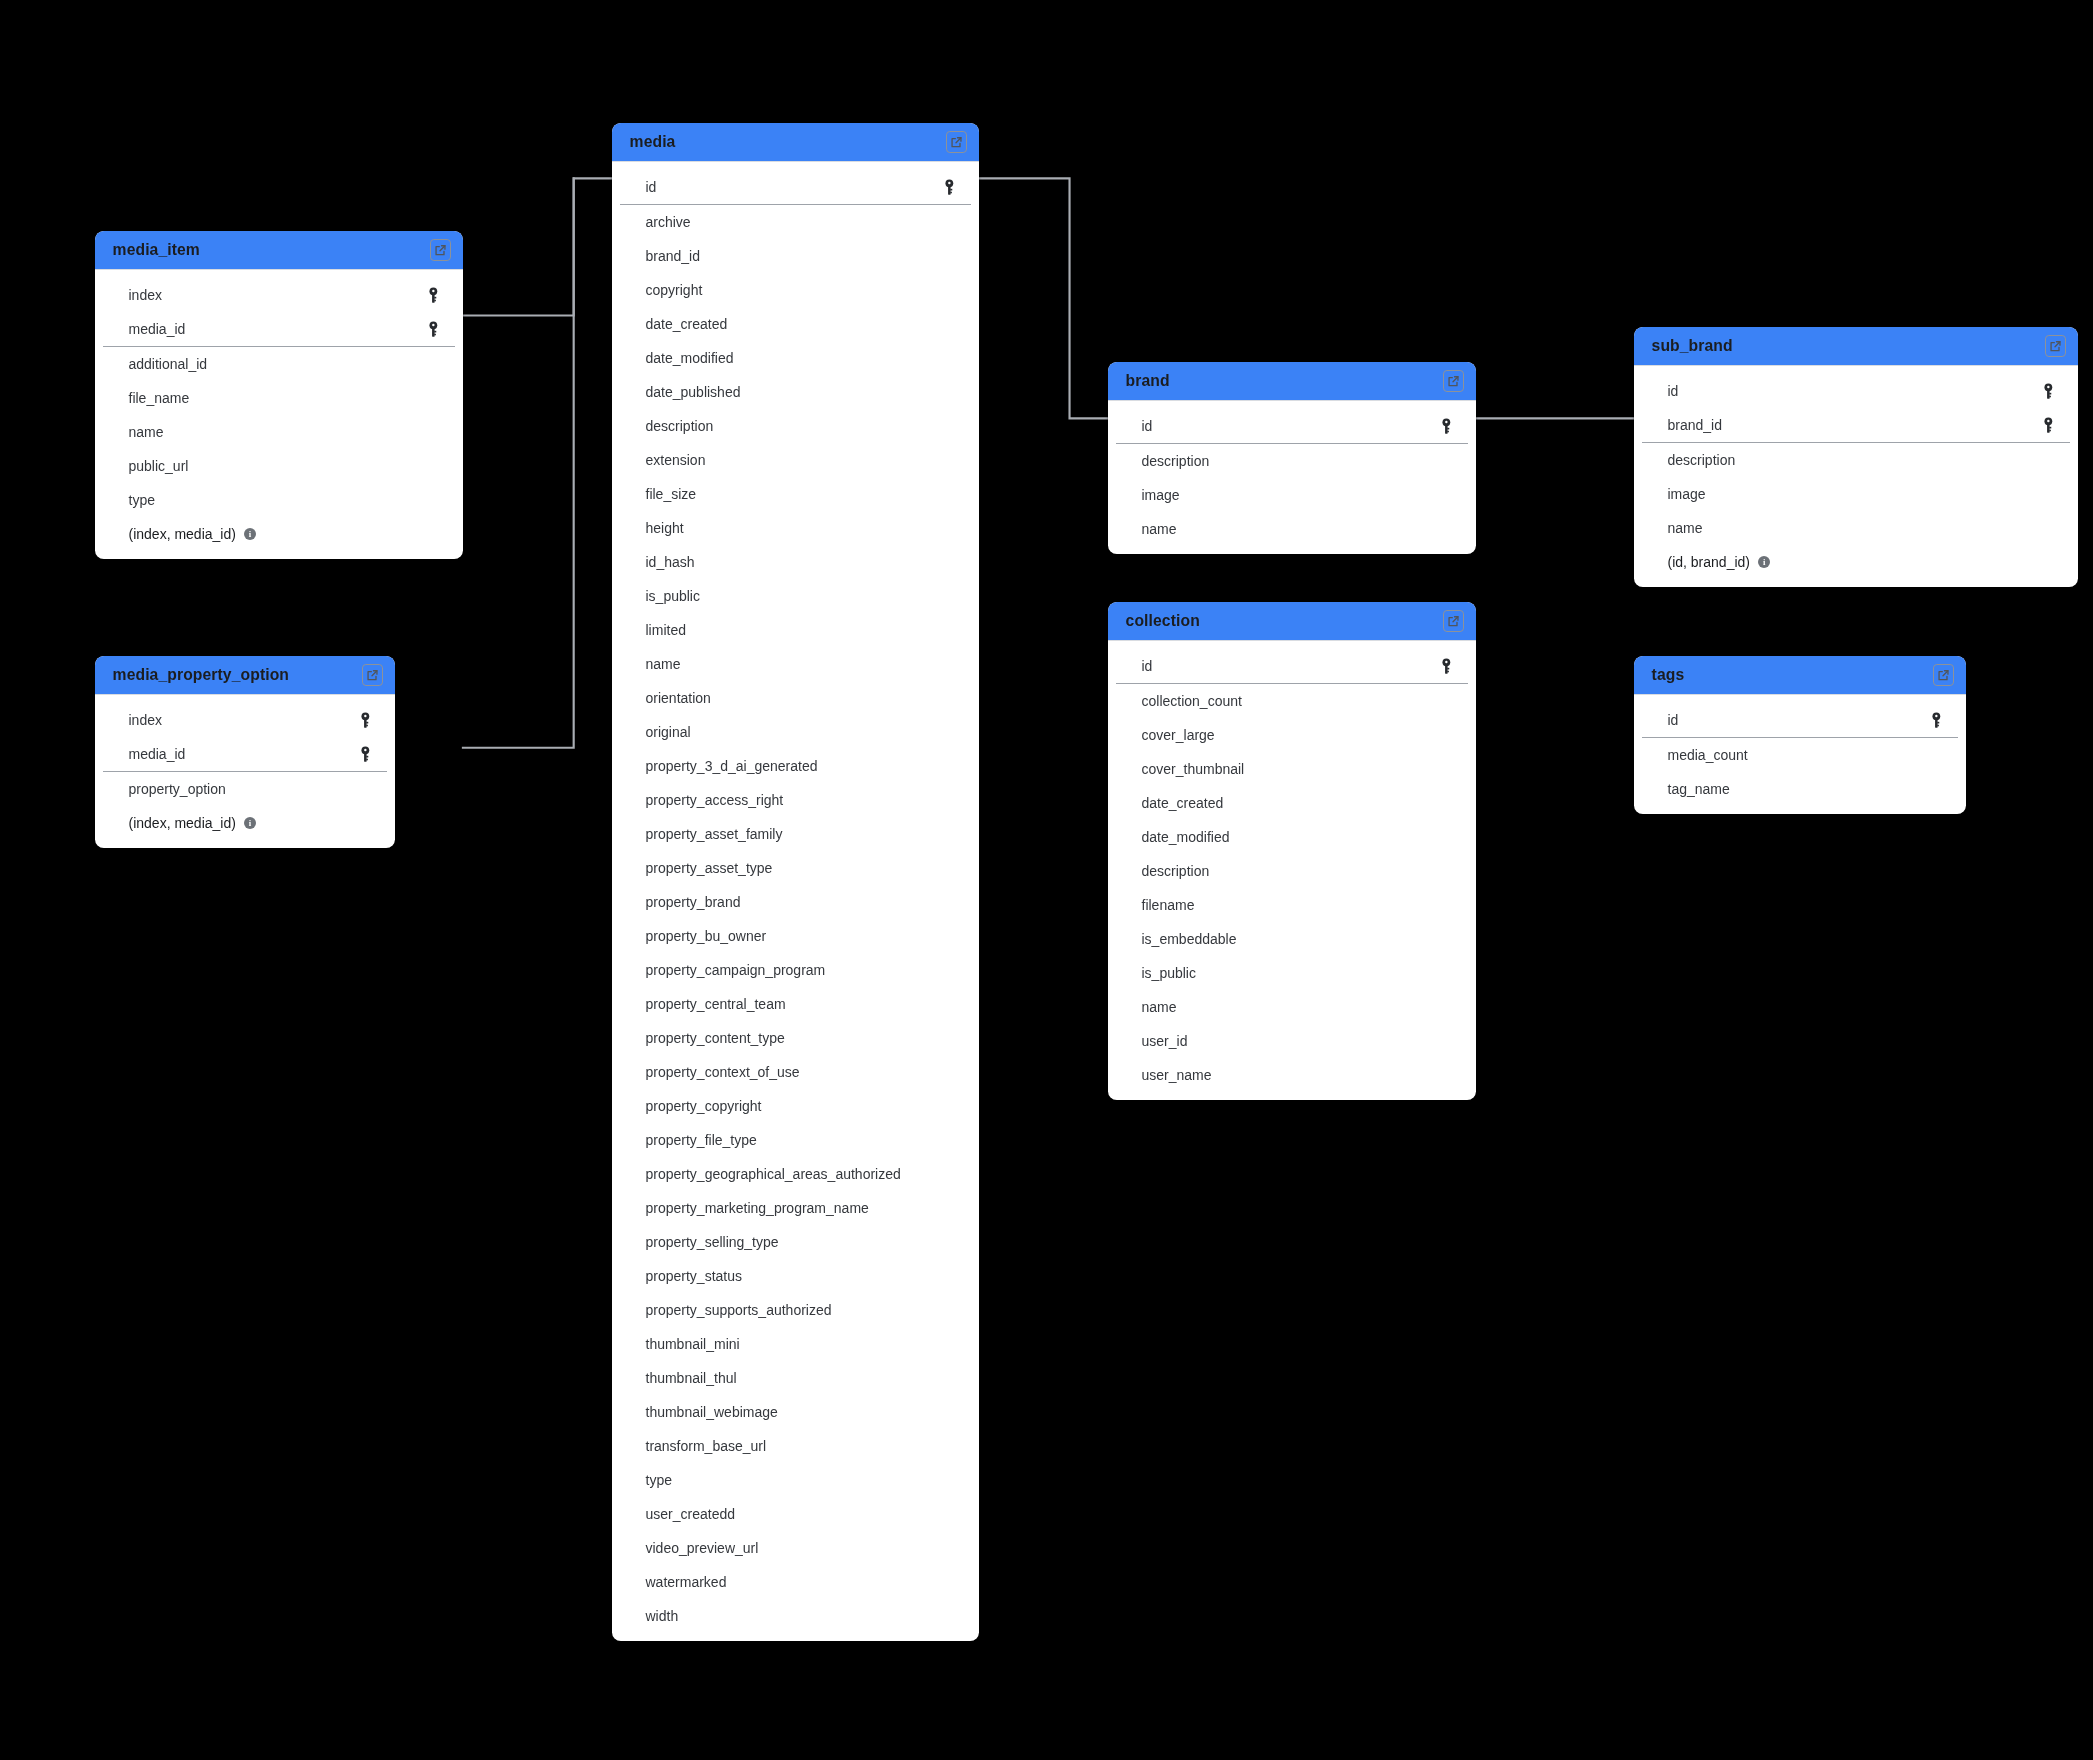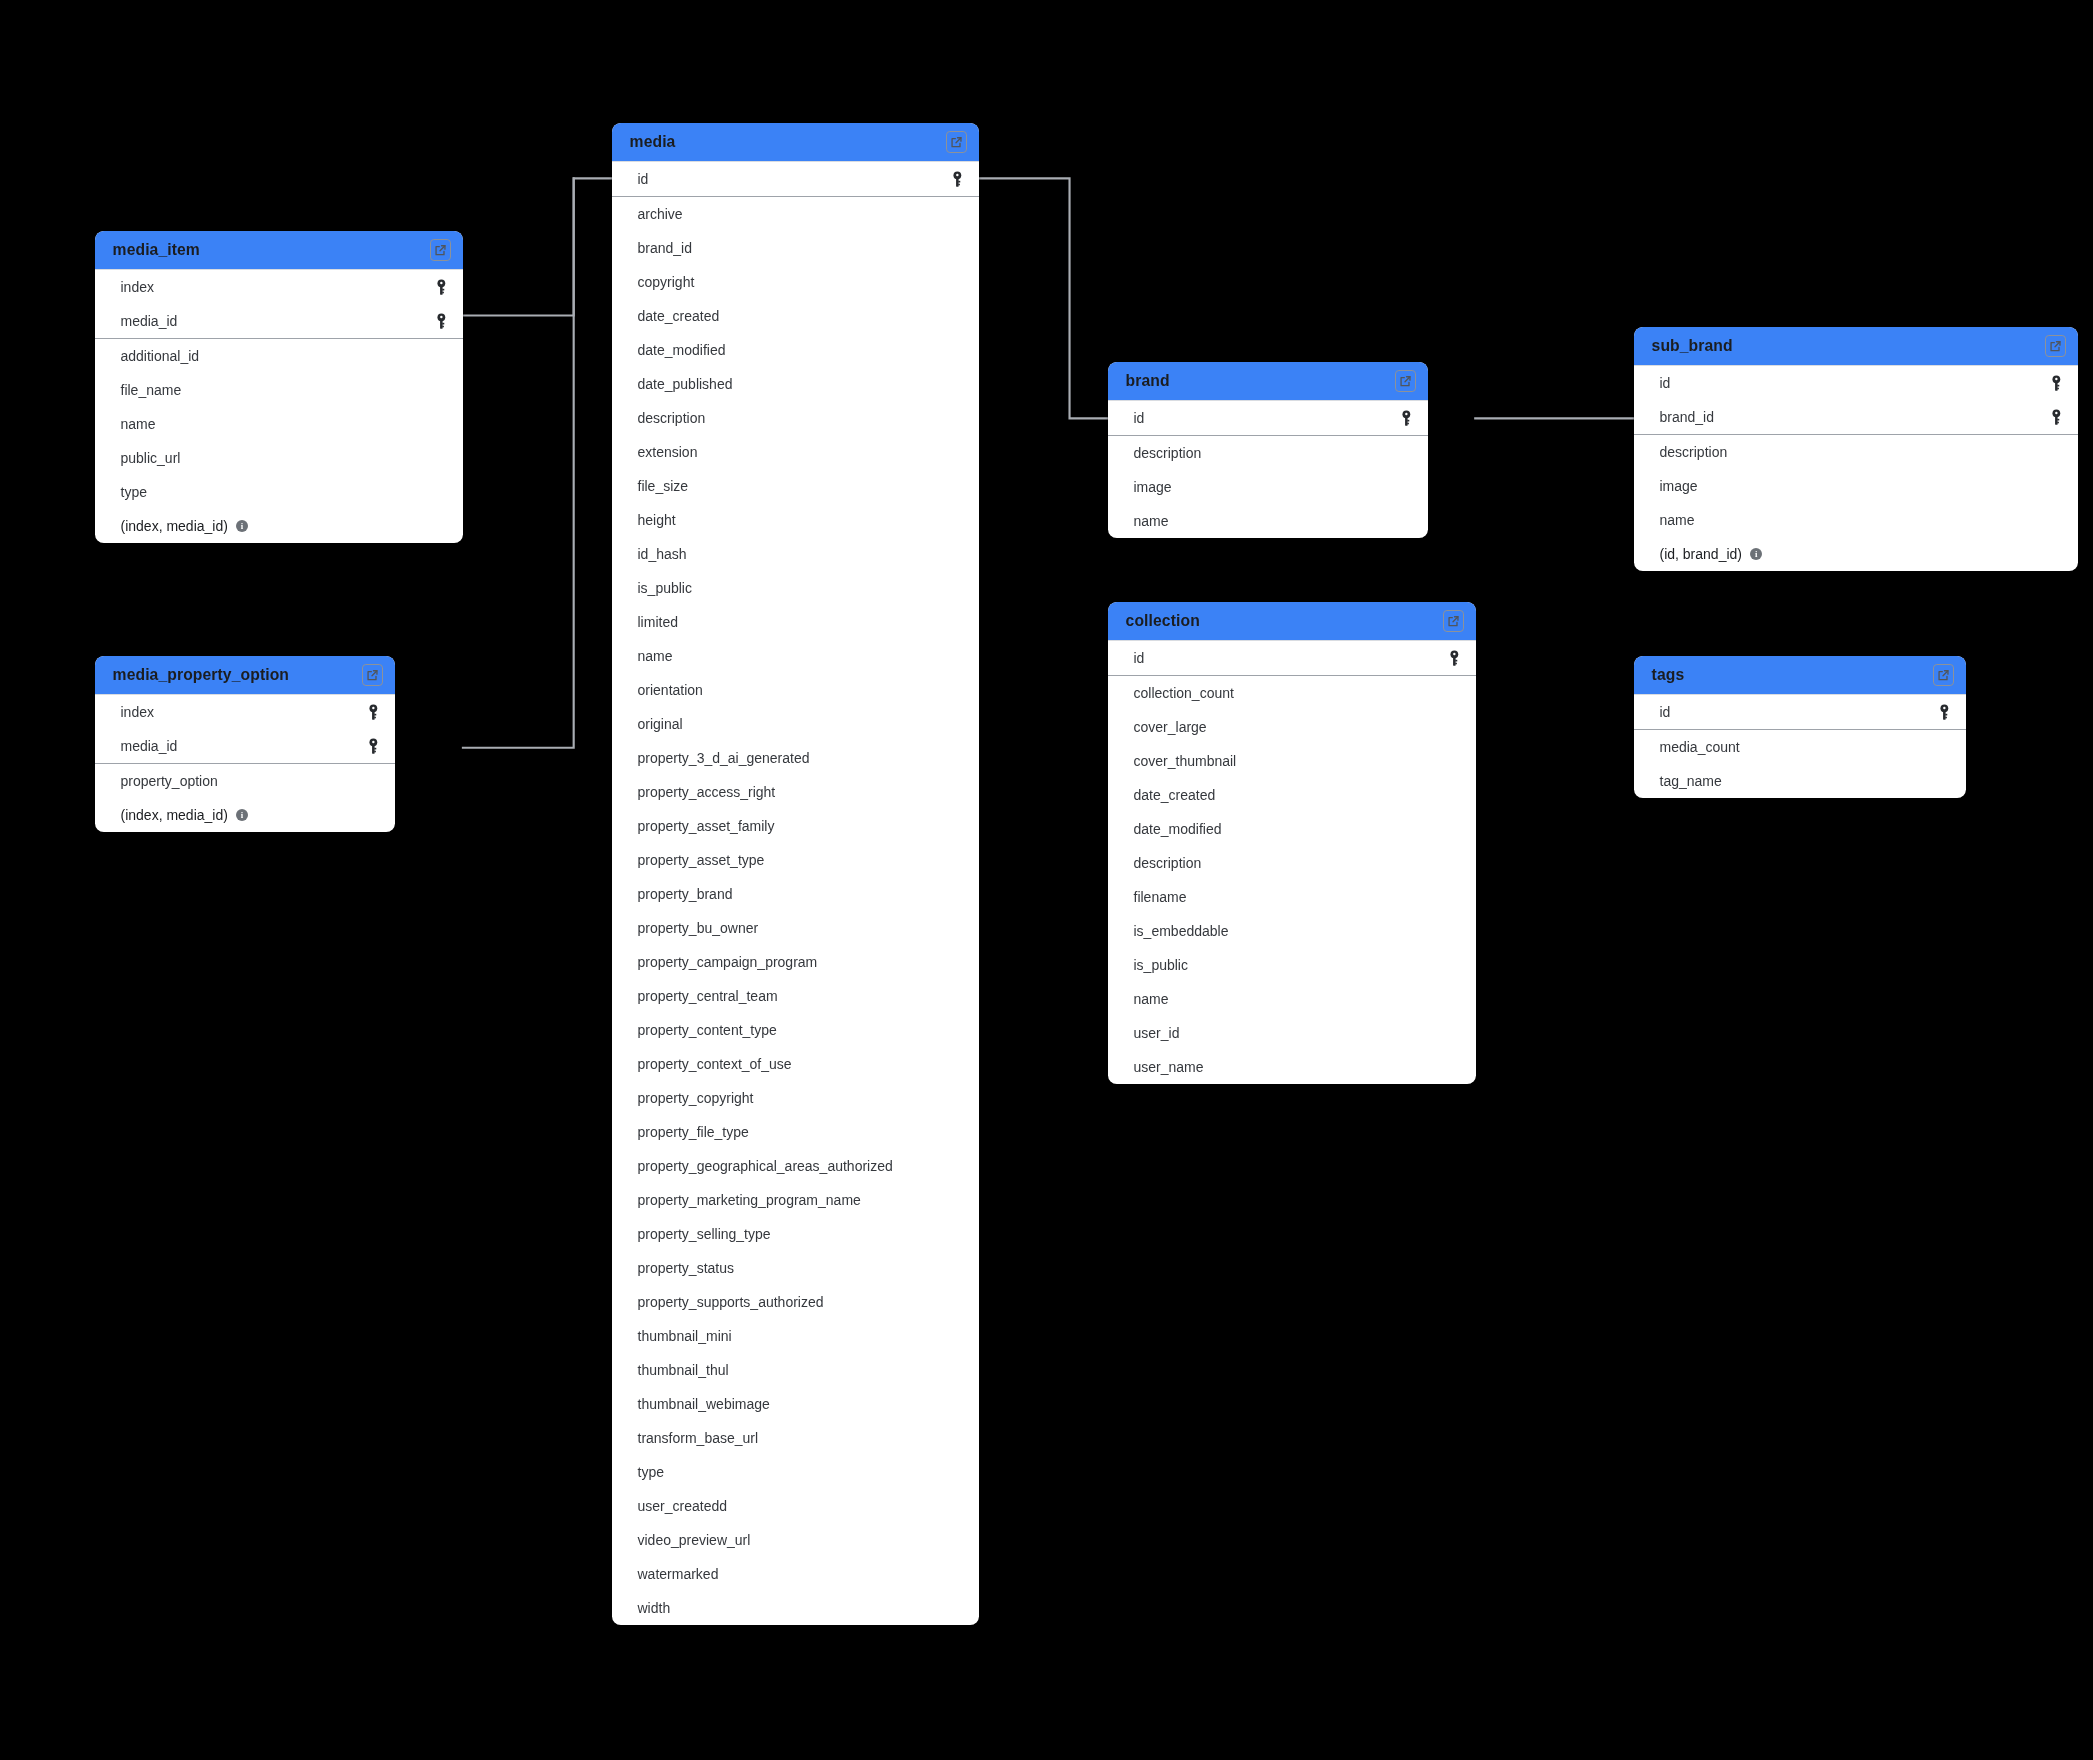--- a/index.html
+++ b/index.html
@@ -66,21 +66,21 @@
     border: 1.6px solid #8d9299;
     border-radius: 3.9px;
     display: flex;
     align-items: center;
     justify-content: center;
     background: transparent;
     cursor: pointer;
   }
   .ext-link-btn svg { display: block; }
 
-  .fields { padding: 0; }
+  .fields { padding: 8px; }
 
   .field-row {
     height: 34px;
     display: flex;
     align-items: center;
     justify-content: space-between;
     padding: 0 15.7px 0 25.5px;
   }
 
   .field-name {
@@ -491,21 +491,21 @@
             <span class="field-name">watermarked</span>
           </span>
         </div>
         <div class="field-row">
           <span class="composite-wrap">
             <span class="field-name">width</span>
           </span>
         </div>
       </div>
     </div>
-    <div class="table-card" style="left: 1108px; top: 362px; width: 320px;">
+    <div class="table-card" style="left: 1108px; top: 362px; width: 368px;">
       <div class="table-header">
         <span class="table-title">brand</span>
         <span class="ext-link-btn">
           <svg width="12.7" height="12.7" viewBox="0 0 16 16" fill="none" stroke="#50555c" stroke-width="1.7" stroke-linecap="round" stroke-linejoin="round">
             <path d="M9.5 2.2 H13.8 V6.5"></path>
             <path d="M13.8 2.2 L7.6 8.4"></path>
             <path d="M12.6 9.3 V13.4 H2.6 V3.4 H6.7"></path>
           </svg>
         </span>
       </div>

